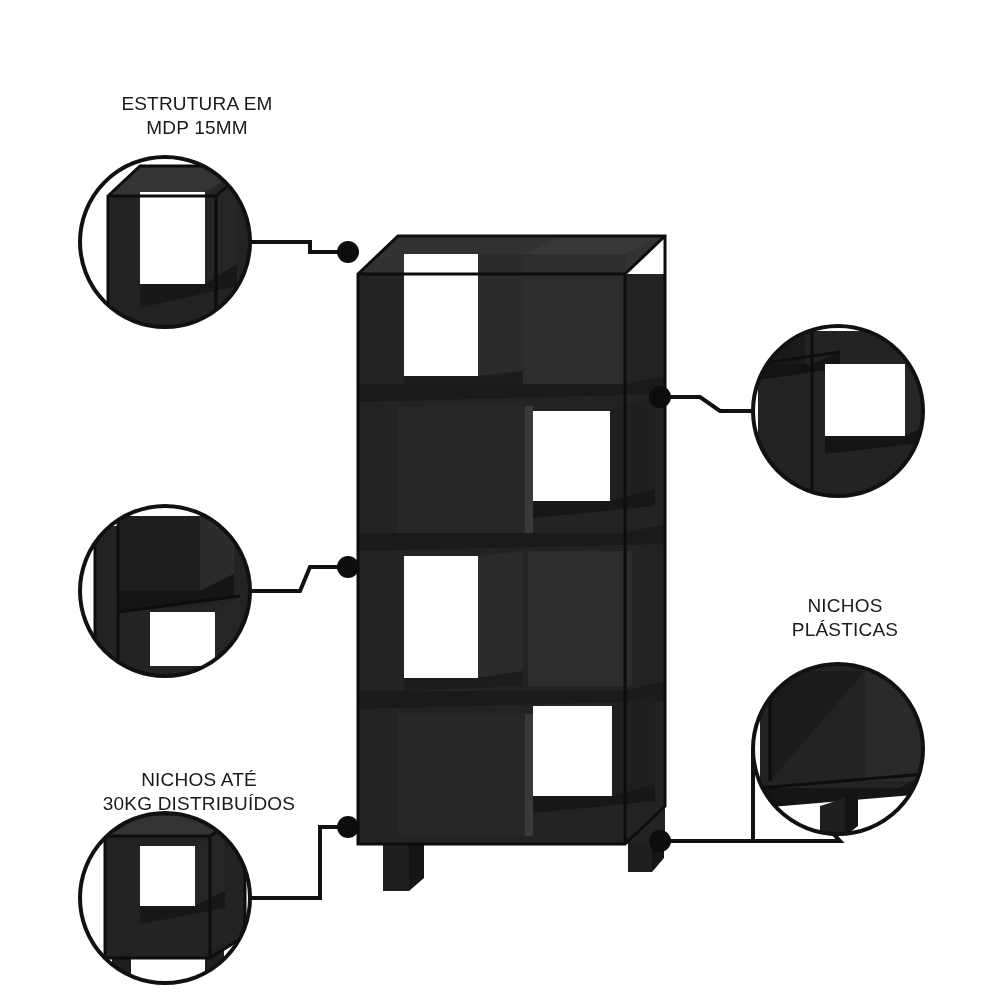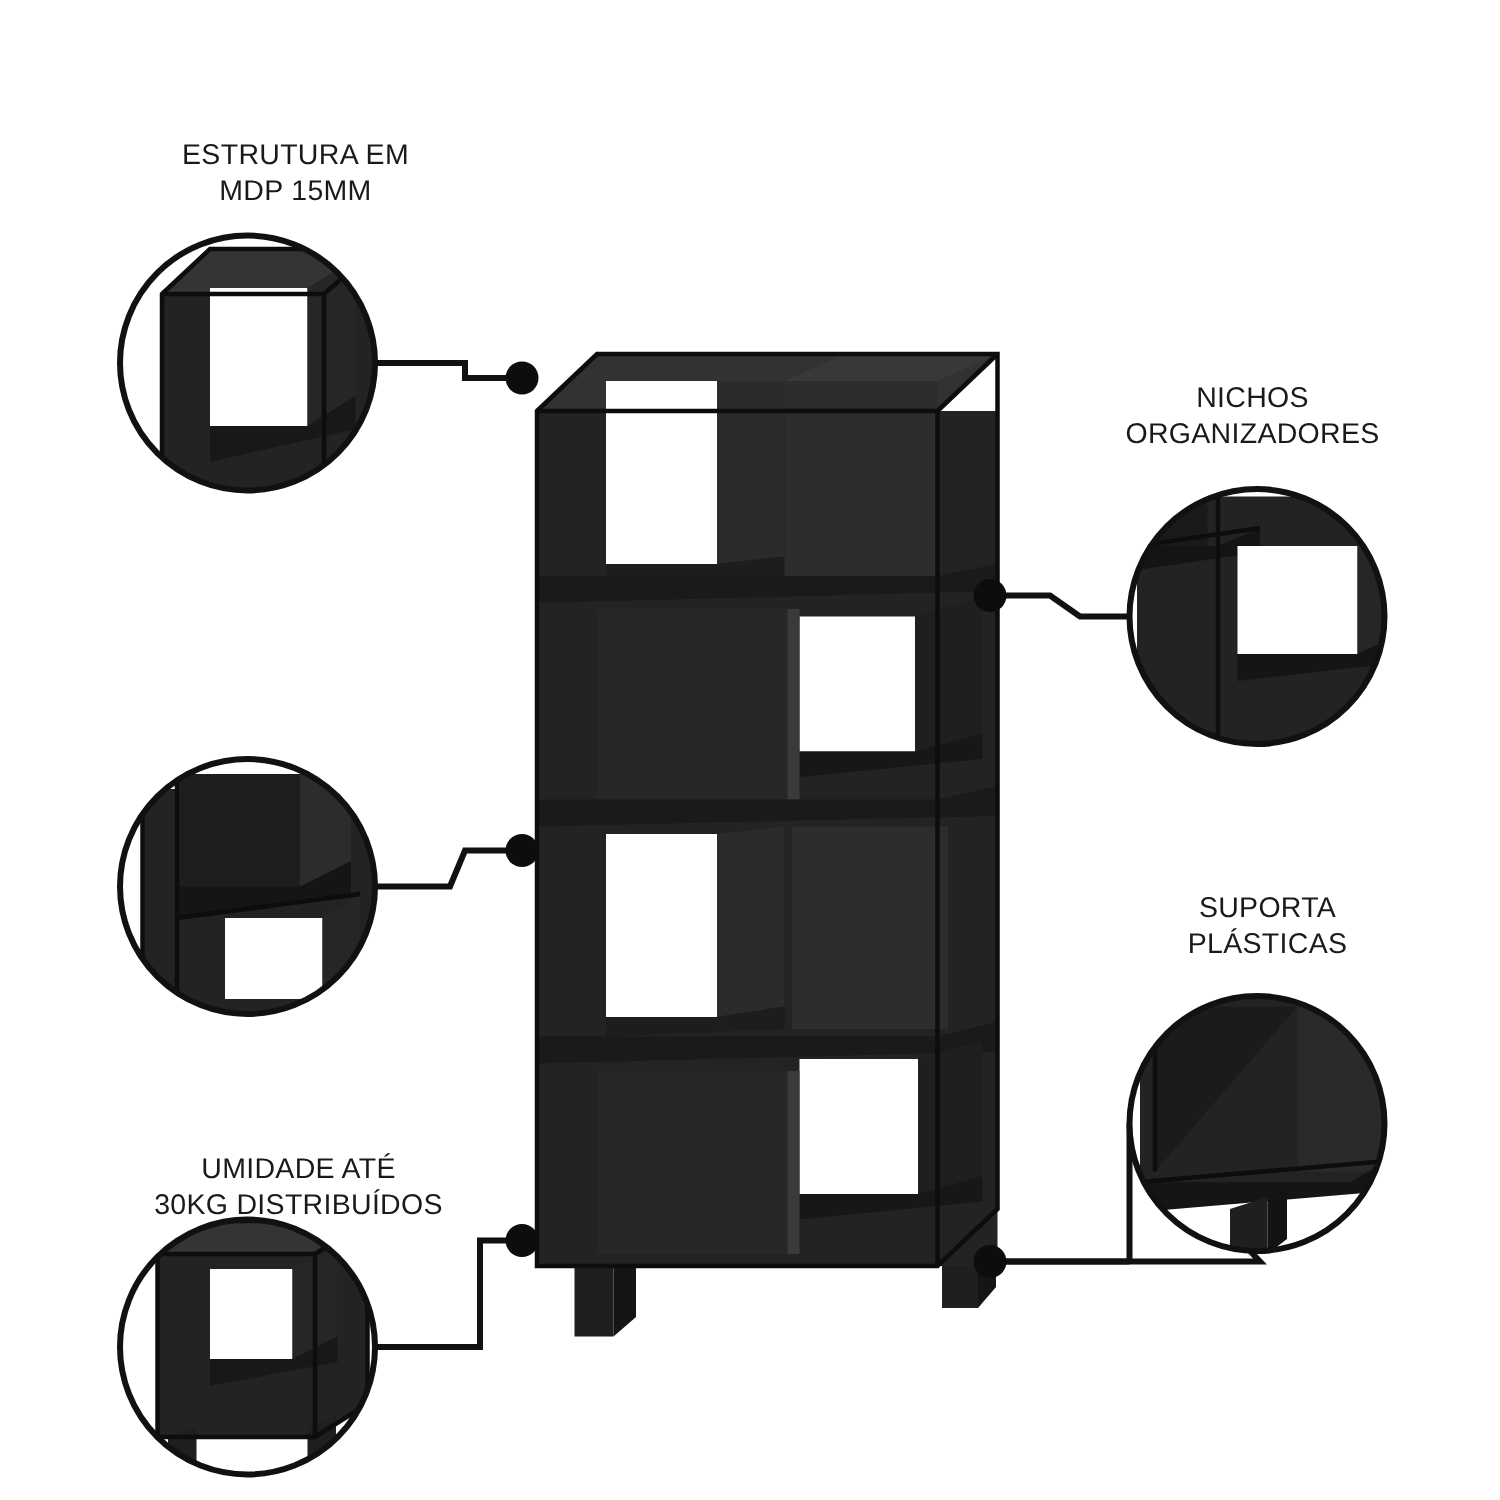--- a/index.html
+++ b/index.html
@@ -209,22 +209,20 @@
         <path d="M760,742 L925,728" stroke="#0d0d0d" stroke-width="3" fill="none"></path>
       </g>
       <circle cx="838" cy="703" r="85" fill="none" stroke="#111111" stroke-width="4"></circle>
     </g>
   </svg>
 
   <div class="callout-label" style="left:48px; top:46px; width:298px;">ESTRUTURA EM
 MDP 15MM</div>
 
 
-  <div class="callout-label" style="left:40px; top:722px; width:318px;">UMIDADE ATÉ
+  <div class="callout-label" style="left:40px; top:722px; width:318px;">NICHOS ATÉ
 30KG DISTRIBUÍDOS</div>
 
-  <div class="callout-label" style="left:680px; top:208px; width:310px;">NICHOS
-ORGANIZADORES</div>
-
-  <div class="callout-label" style="left:700px; top:548px; width:290px;">SUPORTA
+
+  <div class="callout-label" style="left:700px; top:548px; width:290px;">NICHOS
 PLÁSTICAS</div>
 
 </div>
 
 </body></html>

